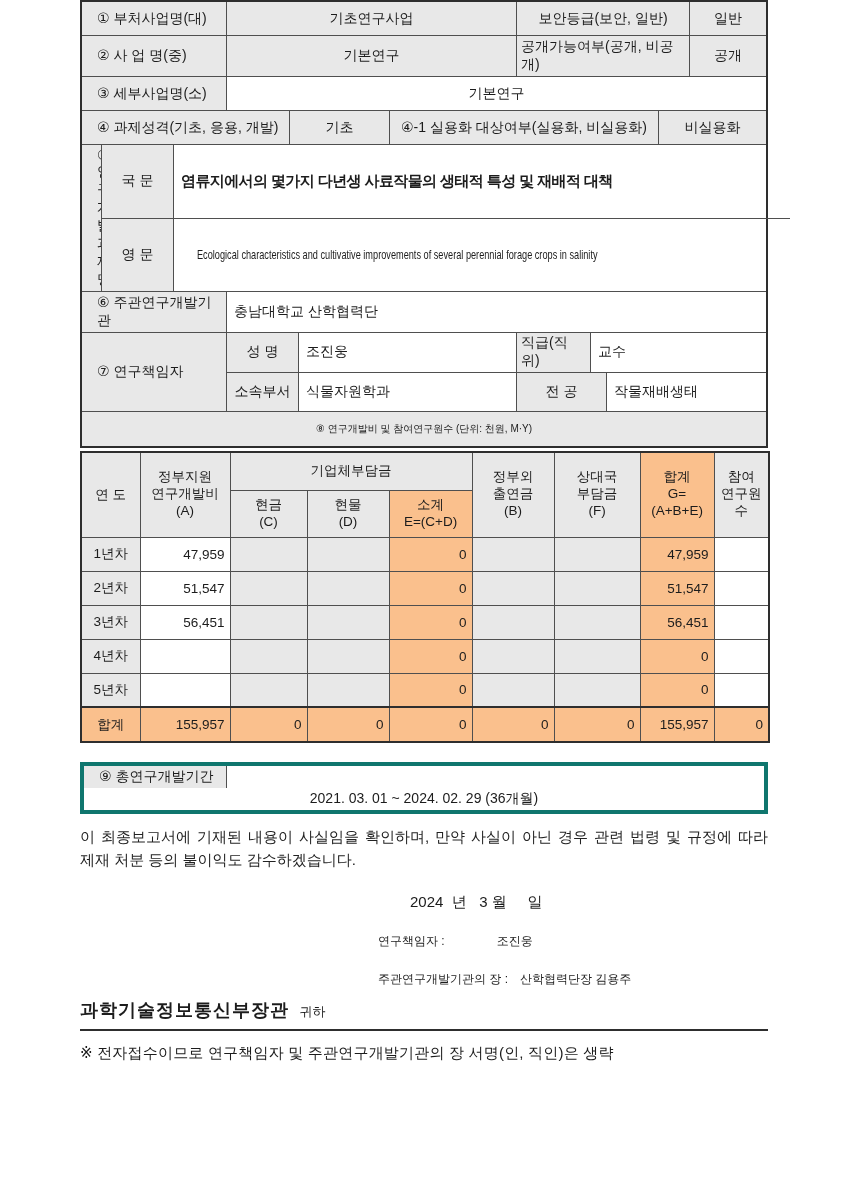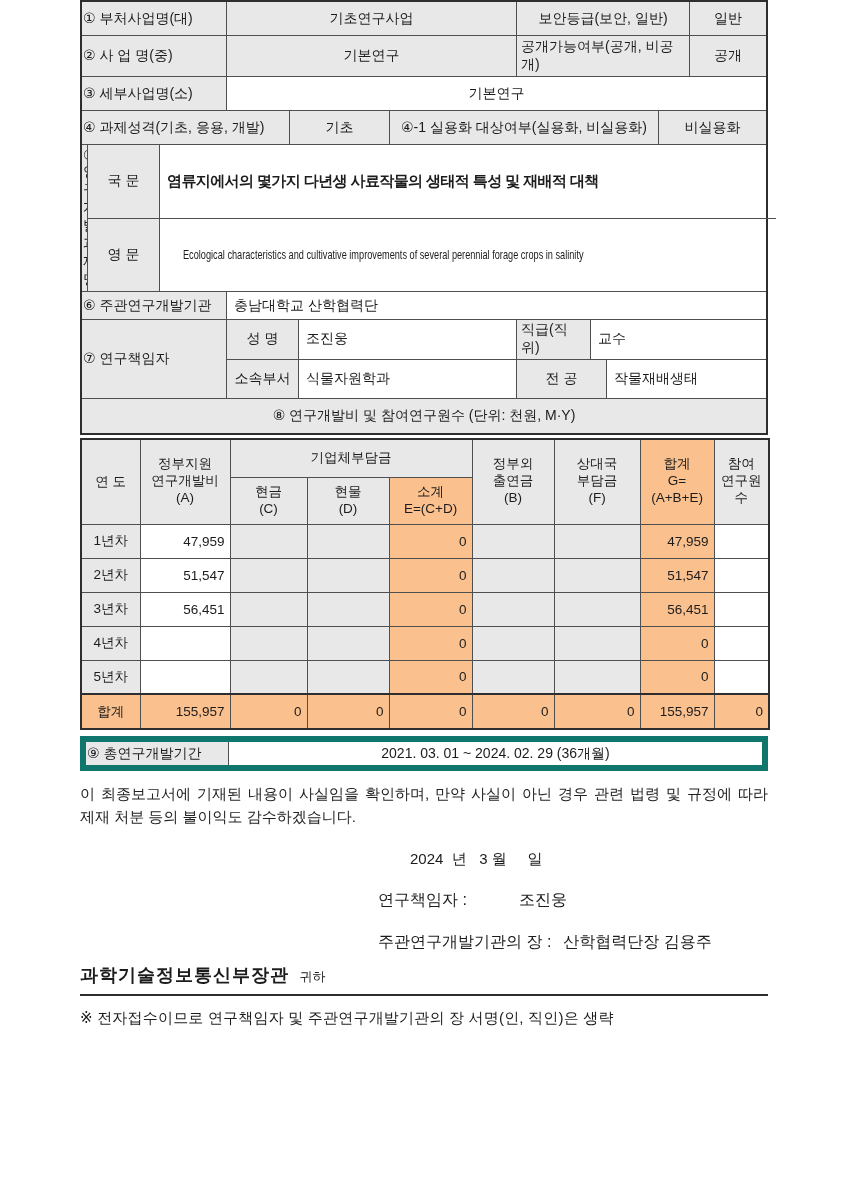--- a/index.html
+++ b/index.html
@@ -16,56 +16,56 @@
 
   
   .info { border:2px solid #2e2e2e; }
   .irow { display:flex; border-bottom:1px solid #4f4f4f; min-height:34px; align-items:stretch; }
   .irow:last-child { border-bottom:none; }
   .cell { border-right:1px solid #4f4f4f; display:flex; align-items:center;
           justify-content:center; font-size:14px; padding:2px 4px; overflow:hidden; }
   .cell:last-child { border-right:none; }
   .g  { background:#e8e8e8; }
   .o  { background:#fac08d; }
-  .lab { justify-content:flex-start; padding-left:1px; }
+  .lab { justify-content:flex-start; padding-left:15px; }
   .lft { justify-content:flex-start; padding-left:7px; }
   .sub { display:flex; flex-direction:column; flex:1; }
   .subrow { display:flex; flex:1; border-bottom:1px solid #4f4f4f; }
   .subrow:last-child { border-bottom:none; }
   .subrow .cell { border-right:1px solid #4f4f4f; }
   .subrow .cell:last-child { border-right:none; }
   .kor-title { font-weight:bold; white-space:nowrap; letter-spacing:-0.6px; font-size:15px; }
   .eng-wrap { overflow:hidden;padding-left:23px; }
   .eng-title { display:inline-block; transform:scaleX(0.68); transform-origin:0 50%;
                white-space:nowrap; font-size:13.5px; }
-  .band { min-height:29px; justify-content:center; font-size:14px; }
+  .band { min-height:29px; justify-content:center; font-size:10px; }
 
   
   table.budget { width:688px; border-collapse:collapse; margin-top:3px;
                  table-layout:fixed; font-size:13.5px; }
   table.budget th, table.budget td { border:1px solid #4f4f4f; padding:2px 5px;
                  font-weight:normal; overflow:hidden; }
   table.budget { border:2px solid #2e2e2e; }
   .pre { white-space:pre-line; line-height:1.25; }
   th.h1 { height:38px; }
   th.h2 { height:47px; }
   td.body-c { height:34px; text-align:center; }
   td.num { height:34px; text-align:right; padding-right:6px; }
   tr.total-row td { border-top:2px solid #2e2e2e; height:35px; background:#fac08d;text-align:right; }
   tr.total-row td.yr { text-align:center; }
 
   
-  .row9 { display:flex; border:6px solid #0f766e; margin-top:6px; min-height:35px; }
+  .row9 { display:flex; border:4px solid #0f766e; margin-top:19px; min-height:35px;flex-direction:column; }
   .row9 .cell { font-size:14px; }
 
   
   .statement { margin-top:12px; font-size:15px; line-height:1.5; text-align:justify;
                word-break:keep-all; color:#222; }
   .date-line { margin-top:22px; margin-left:330px; font-size:15px; white-space:pre; }
-  .sig-line  { margin-top:21px; margin-left:298px; font-size:16px; display:flex; }
+  .sig-line  { margin-top:21px; margin-left:298px; font-size:12px; display:flex; }
   .sig-name-pi   { margin-left:52px; }
   .sig-name-head { margin-left:12px; }
   .minister-line { margin-top:10px; padding-bottom:7px; border-bottom:2px solid #2e2e2e; }
   .minister { font-size:18px; font-weight:bold; letter-spacing:1px;text-align:right; }
   .honorific { font-size:13px; margin-left:6px; }
   .note { margin-top:13px; font-size:15px; letter-spacing:0.2px; }
 </style>
 </head>
 <body>
 

